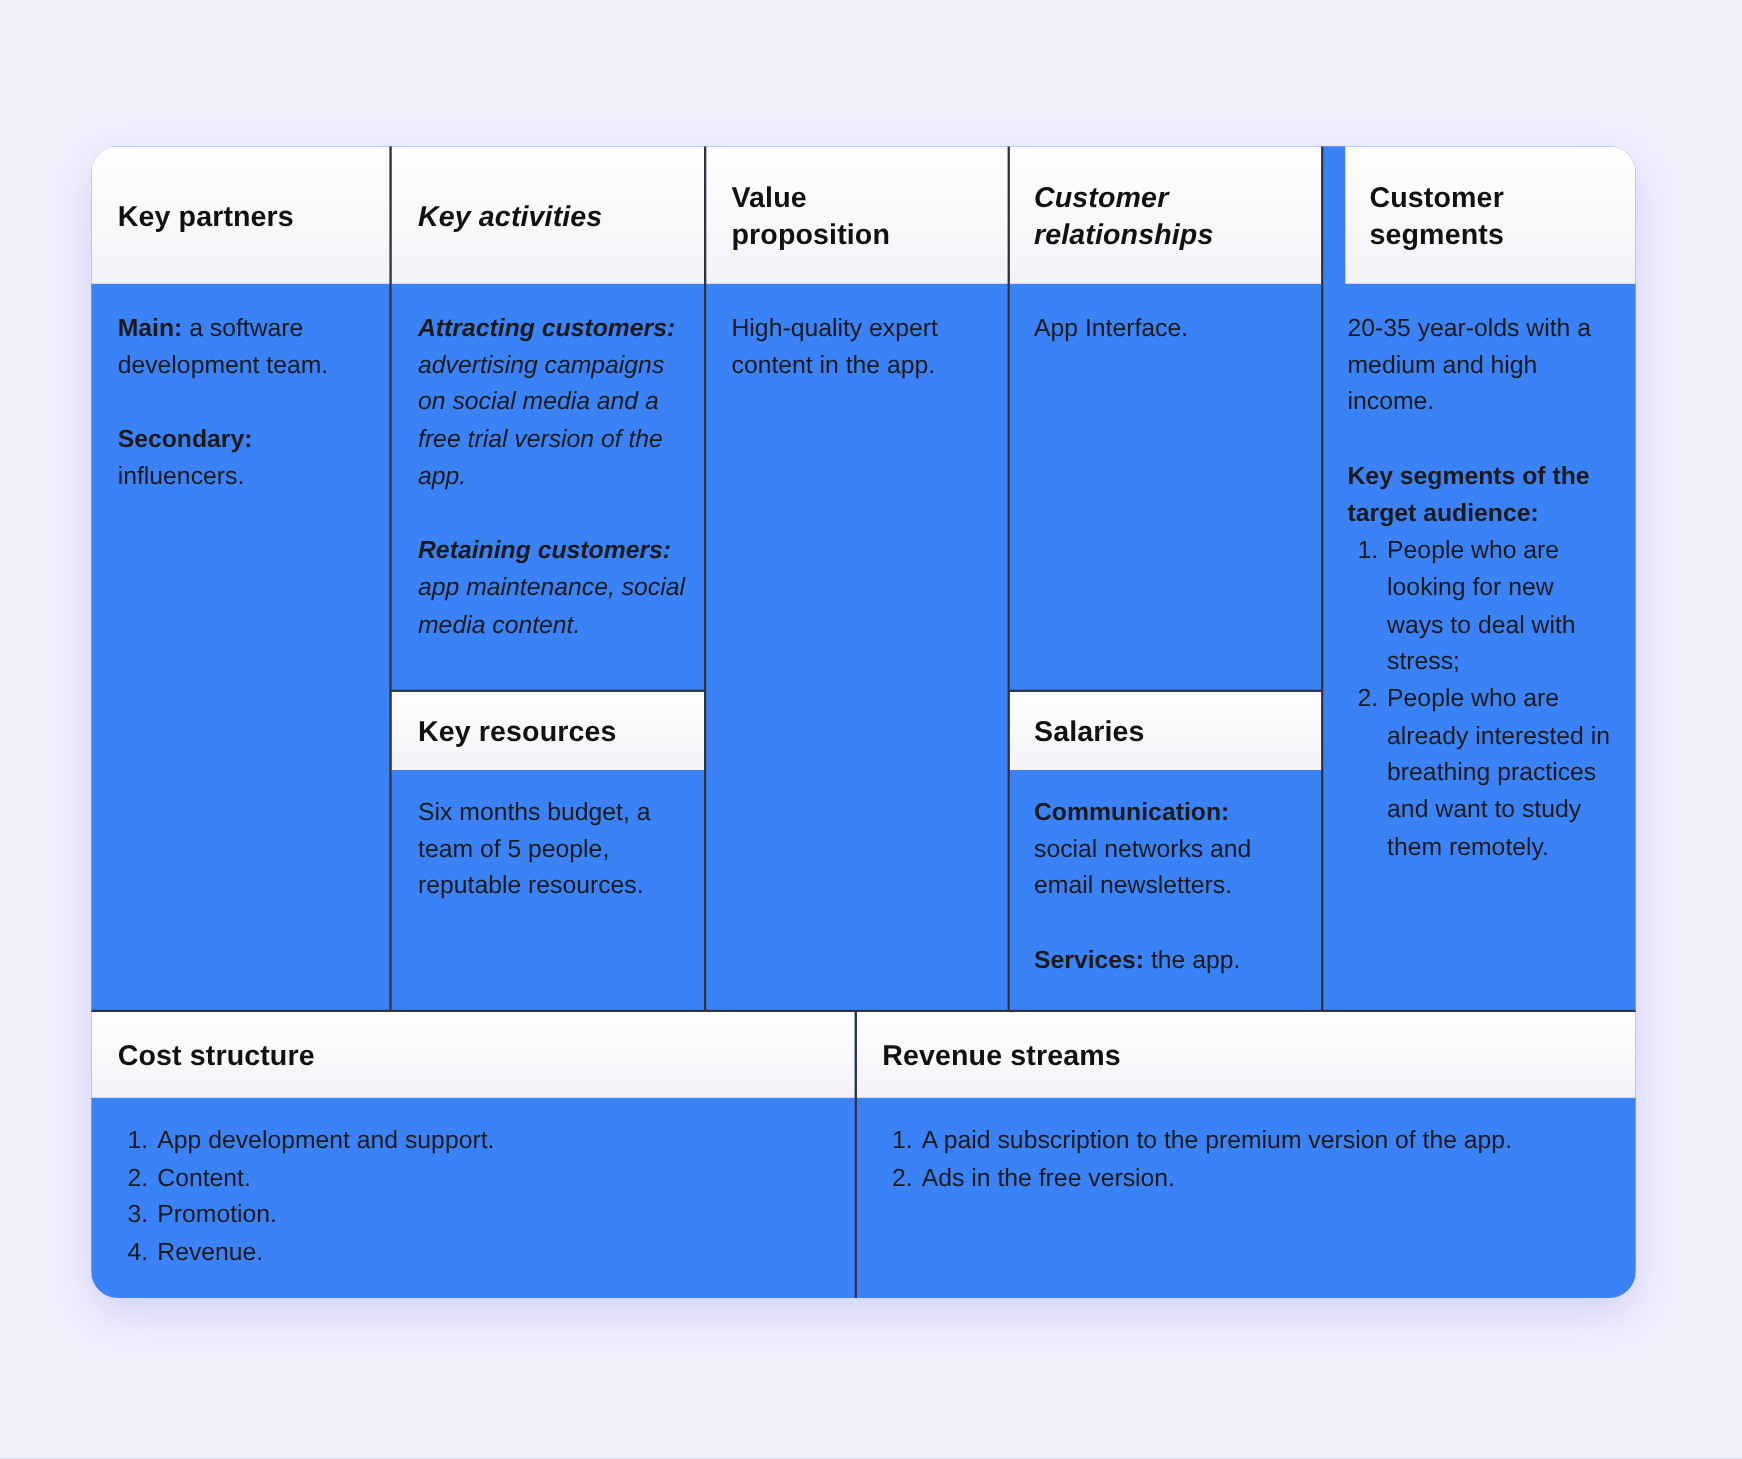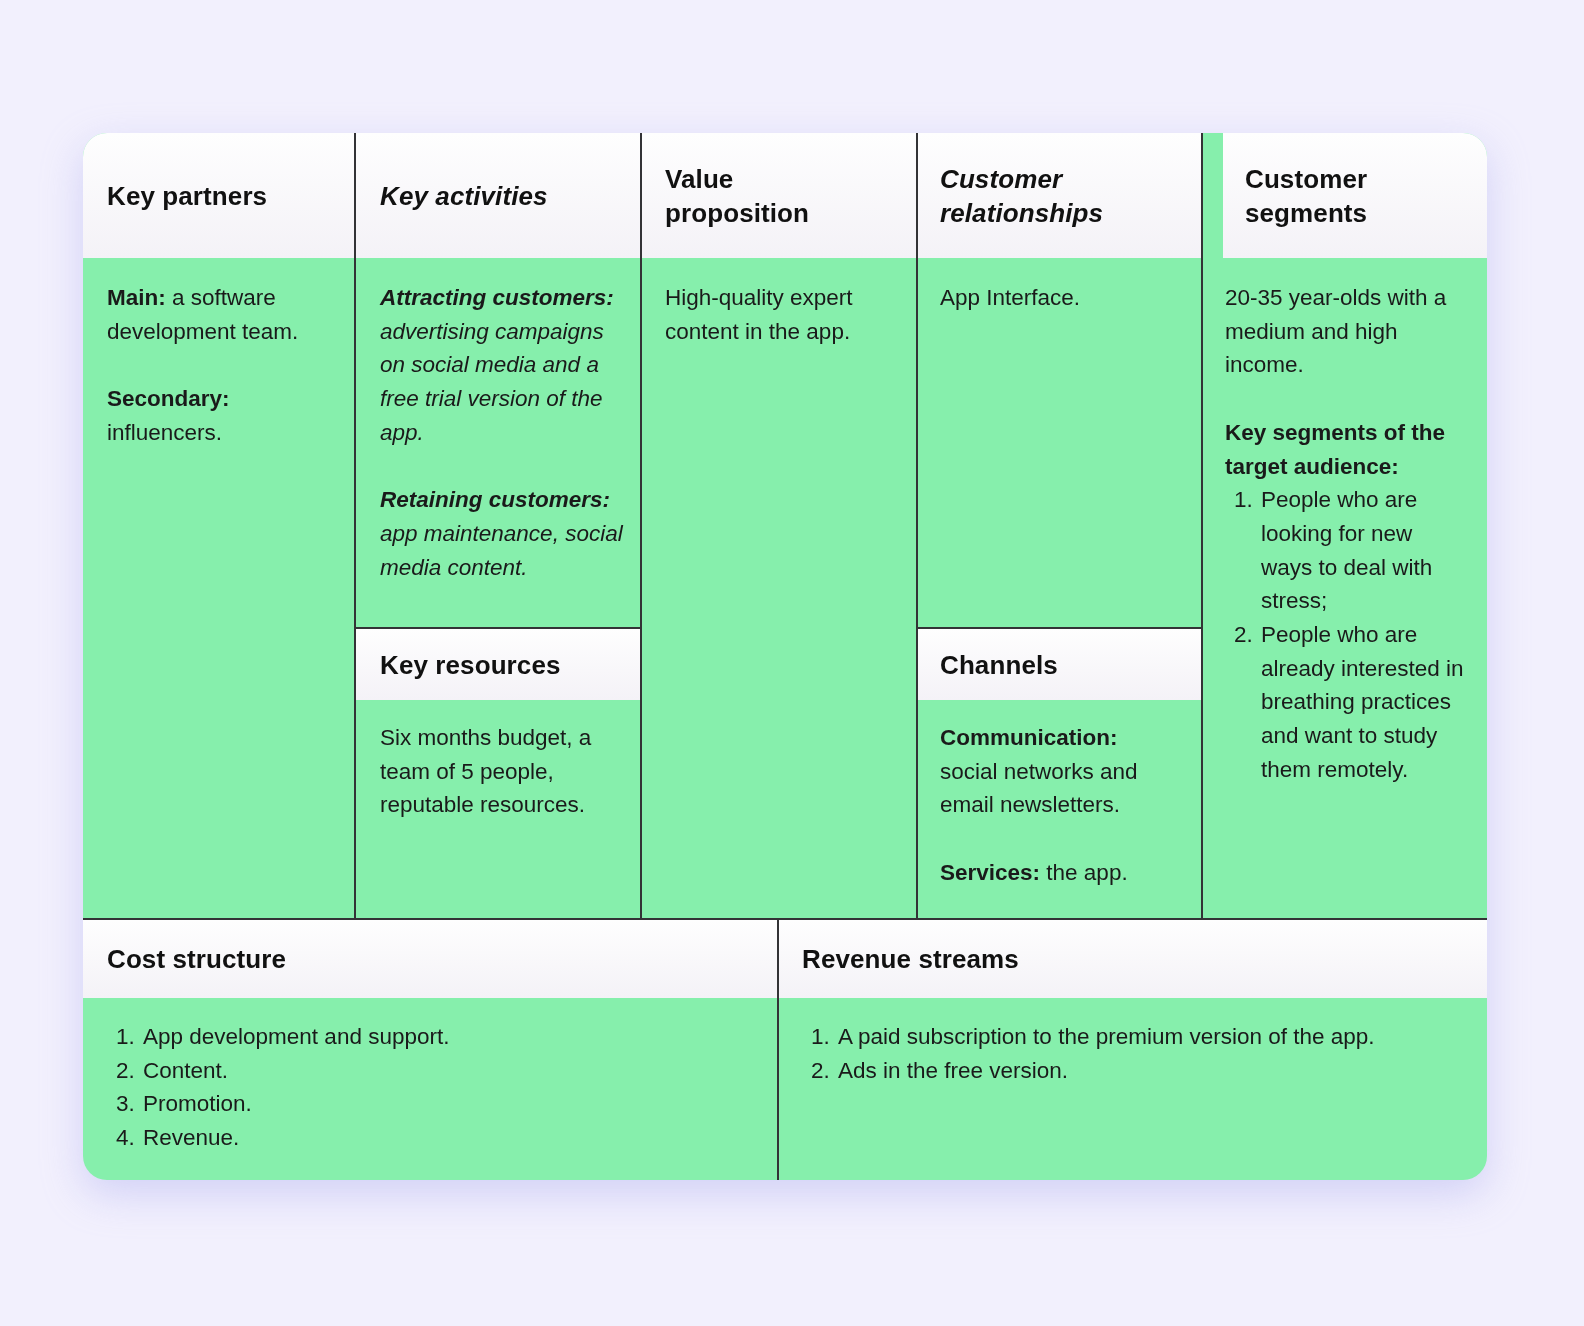--- a/index.html
+++ b/index.html
@@ -6,21 +6,21 @@
     html, body {
       width: 1584px; height: 1326px;
       background: #f2f0fd;
       font-family: "Liberation Sans", "DejaVu Sans", sans-serif;
       color: #111;
       overflow: hidden;
     }
     .canvas {
       position: absolute; left: 83px; top: 133px;
       width: 1404px; height: 1047px;
-      background: #86efac;
+      background: #3b82f6;
       border-radius: 24px;
       box-shadow: 0 14px 40px rgba(170, 170, 240, 0.45);
       overflow: hidden;
     }
     .block { position: absolute; }
     .vline { position: absolute; width: 2px; background: #333336; }
     .hline { position: absolute; height: 2px; background: #333336; }
     .hdr {
       position: absolute; left: 0; right: 0;
       background: linear-gradient(to bottom, #fefefe 0%, #f4f2f7 100%);
@@ -88,21 +88,21 @@
     <div class="hdr" style="top:0;height:125px;padding-left:22px;font-style:italic;">
       <h2 style="width:190px;">Customer relationships</h2>
     </div>
     <div class="body" style="top:148px;padding:0 22px;">
       <p>App Interface.</p>
     </div>
   </section>
 
   <section class="block" style="left:835px;top:496px;width:284px;height:289px;">
     <div class="hdr" style="top:0;height:71px;padding-left:22px;">
-      <h2>Channels</h2>
+      <h2>Salaries</h2>
     </div>
     <div class="body" style="top:92px;padding:0 22px;">
       <p><b>Communication:</b><span> social networks and email newsletters.</span></p>
       <p><b>Services:</b><span> the app.</span></p>
     </div>
   </section>
 
   <section class="block" style="left:1120px;top:0;width:284px;height:785px;">
     <div class="hdr" style="top:0;height:125px;padding-left:22px;margin-left:20px;">
       <h2 style="width:160px;">Customer segments</h2>

